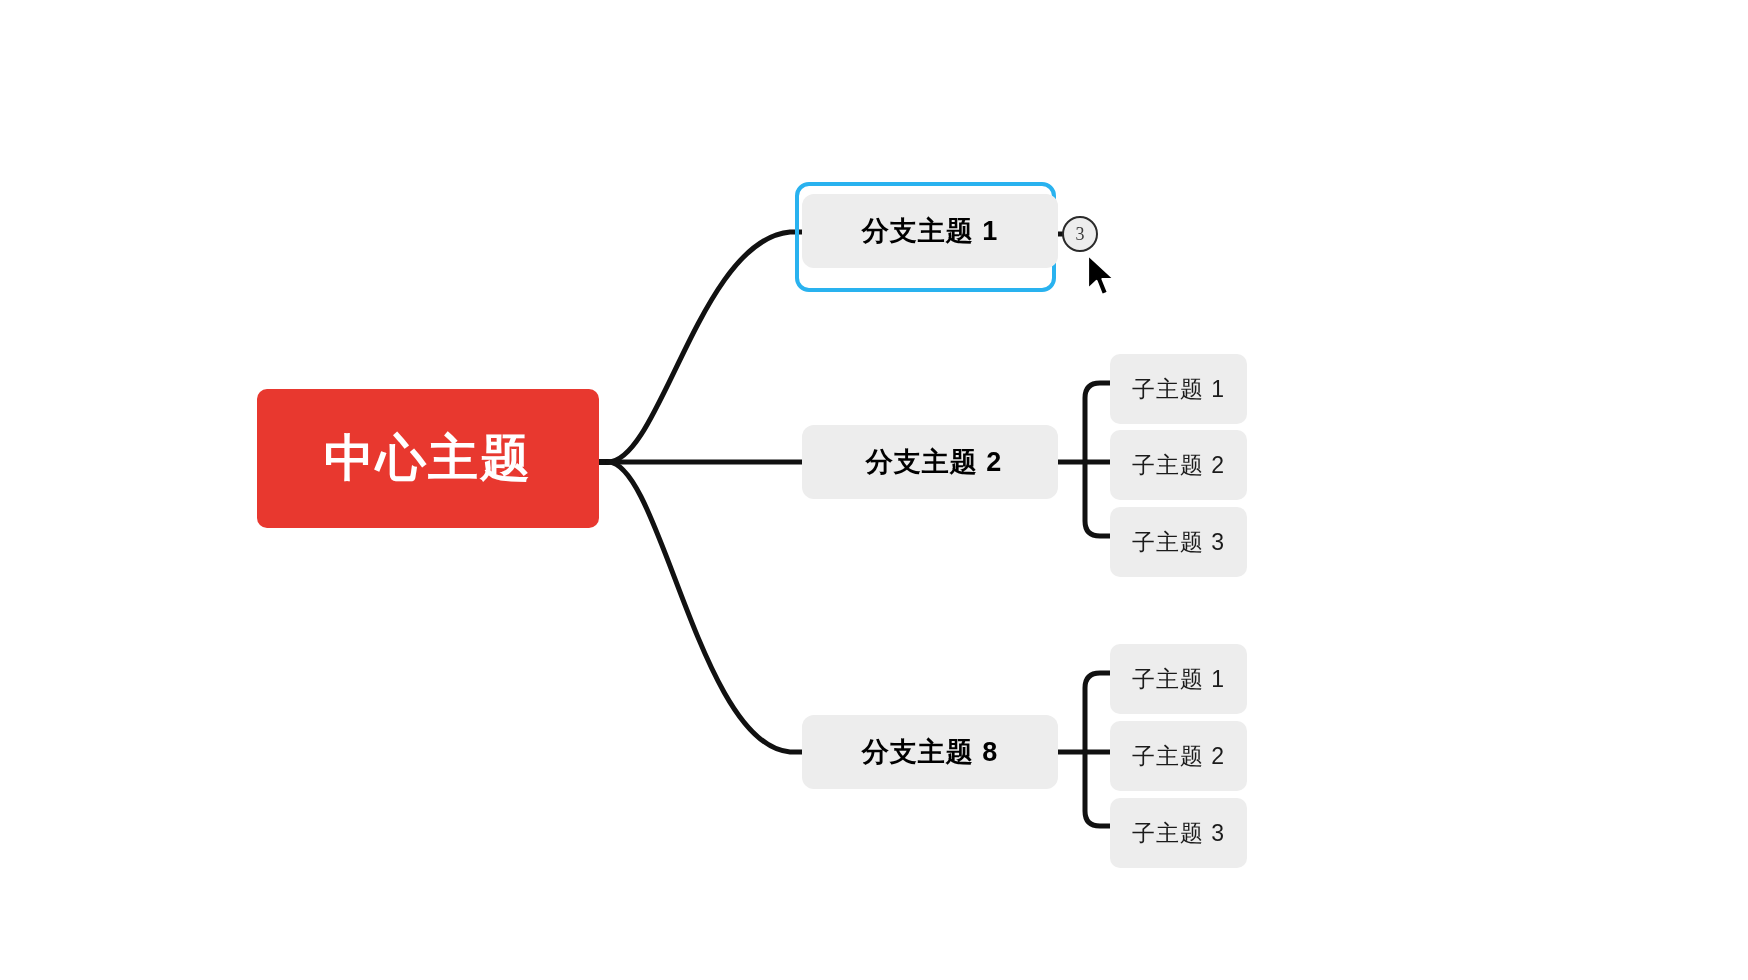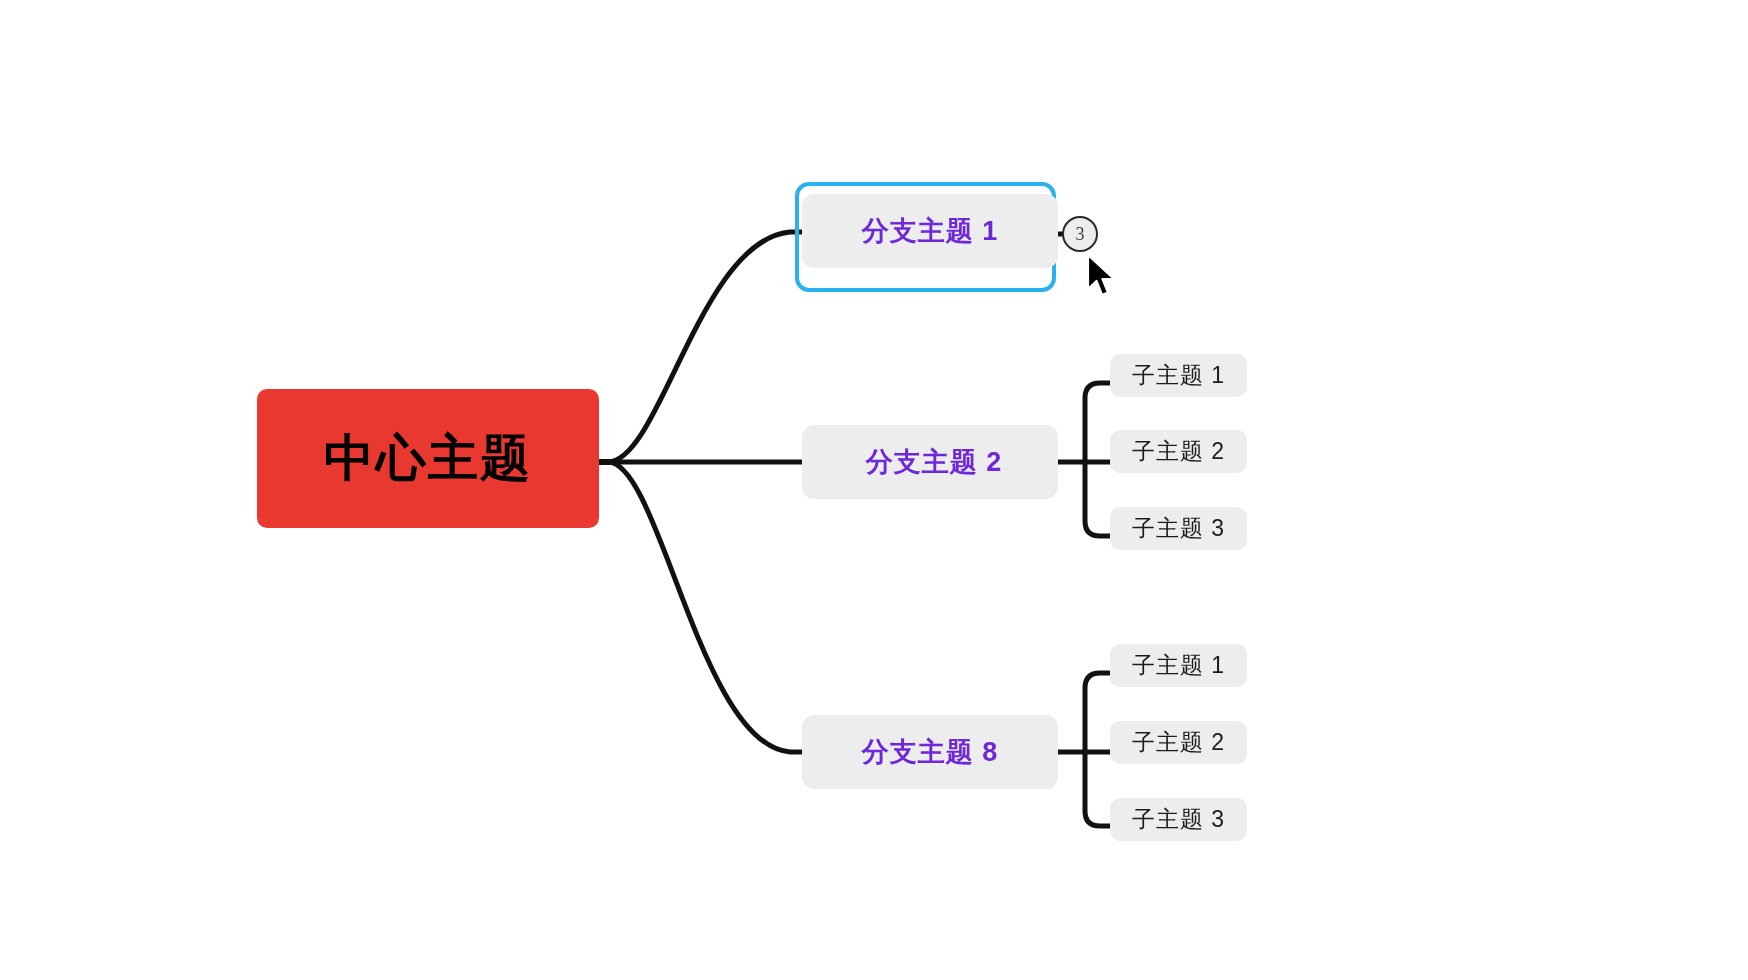--- a/index.html
+++ b/index.html
@@ -36,35 +36,35 @@
     box-sizing: border-box;
     display: flex;
     align-items: center;
     justify-content: center;
     white-space: nowrap;
   }
 
   
   .central-topic {
     background: #E8382F;
-    color: #000000;
+    color: #ffffff;
     border-radius: 10px;
     font-size: 50px;
     font-weight: 700;
     letter-spacing: 2px;
     left: 257px;
     top: 389px;
     width: 342px;
     height: 139px;
   }
 
   
   .branch-topic {
     background: #EDEDED;
-    color: #6d28d9;
+    color: #000000;
     border-radius: 12px;
     font-size: 27px;
     font-weight: 700;
     letter-spacing: 1px;
     width: 256px;
     height: 74px;
   }
   .branch-1 { left: 802px; top: 194px; }
   .branch-2 { left: 802px; top: 425px; padding-left: 8px; }
   .branch-3 { left: 802px; top: 715px; }
@@ -84,21 +84,21 @@
 
   
   .sub-topic {
     background: #EDEDED;
     color: #1b1b1b;
     border-radius: 10px;
     font-size: 23px;
     font-weight: 400;
     letter-spacing: 1px;
     width: 137px;
-    height: 43px;
+    height: 70px;
   }
   .st-a1 { left: 1110px; top: 354px; }
   .st-a2 { left: 1110px; top: 430px; }
   .st-a3 { left: 1110px; top: 507px; }
   .st-b1 { left: 1110px; top: 644px; }
   .st-b2 { left: 1110px; top: 721px; }
   .st-b3 { left: 1110px; top: 798px; }
 
   
   .child-count-badge {

